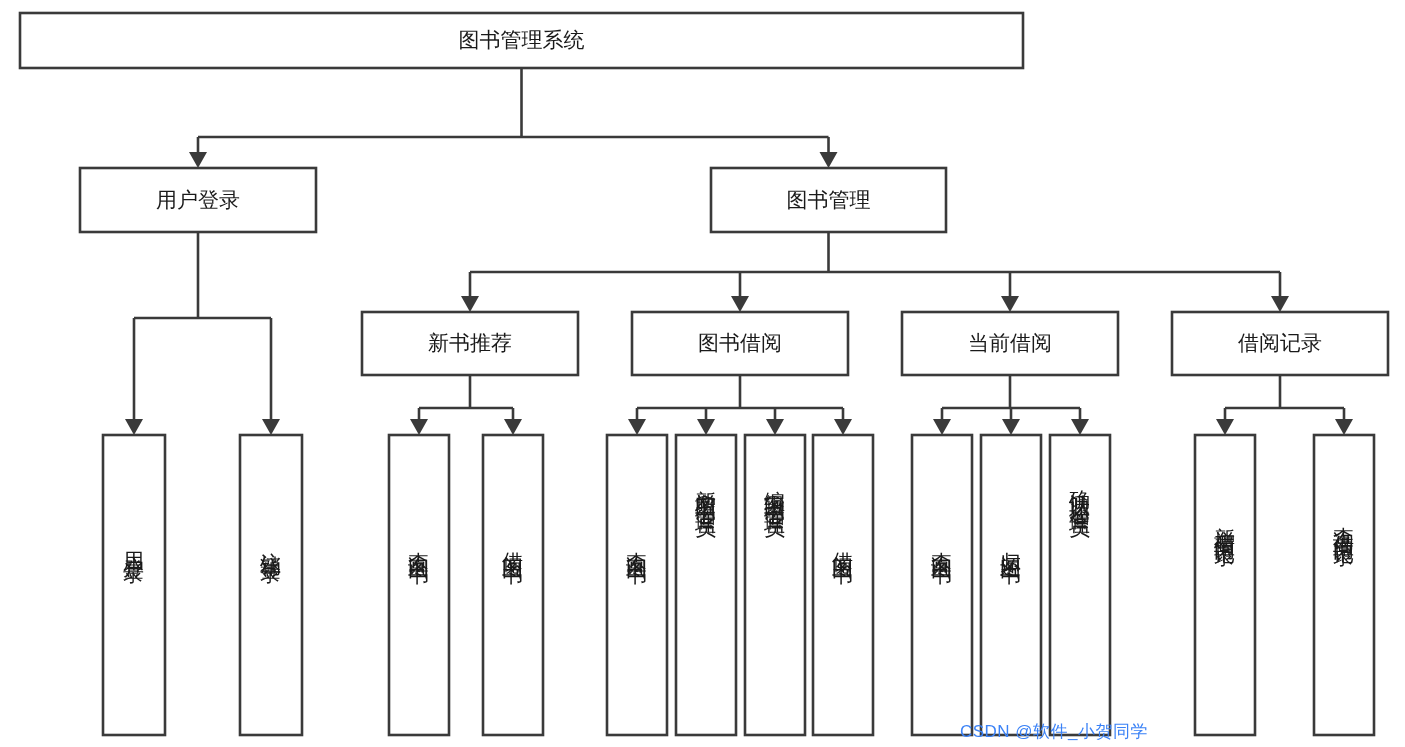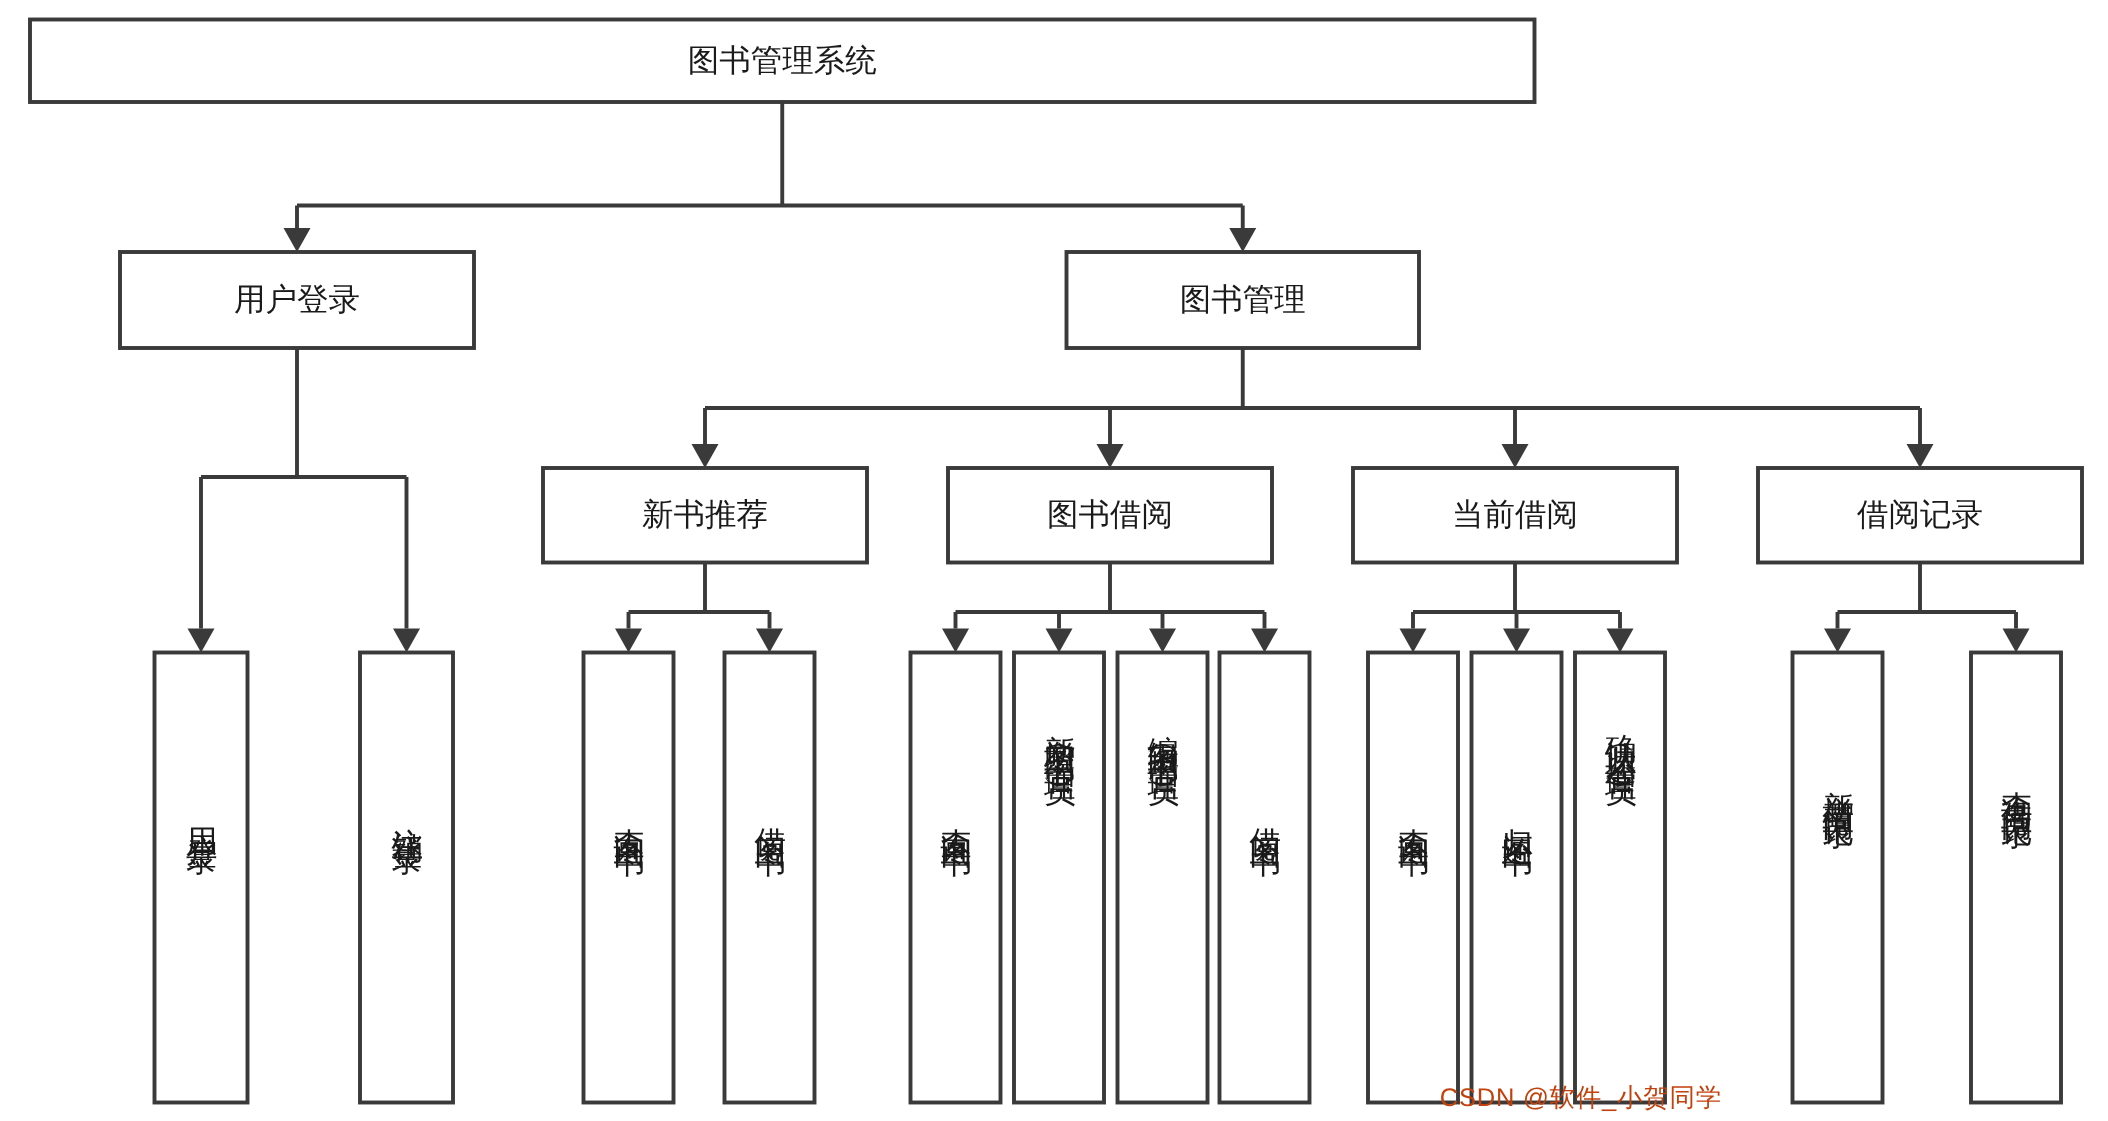--- a/index.html
+++ b/index.html
@@ -66,21 +66,21 @@
     color: #1a1a1a;
     letter-spacing: 4px;
     white-space: nowrap;
   }
   .watermark {
     position: absolute;
     right: 10px;
     bottom: 4px;
     font-family: "Liberation Sans", "DejaVu Sans", sans-serif;
     font-size: 17px;
-    color: #c2410c;
+    color: #3b82f6;
     white-space: nowrap;
     letter-spacing: 0.5px;
   }
 </style>
 </head>
 <body>
 
 <div id="diagram-root">
 
   <svg id="flow-svg" viewBox="0 0 1405 747">

